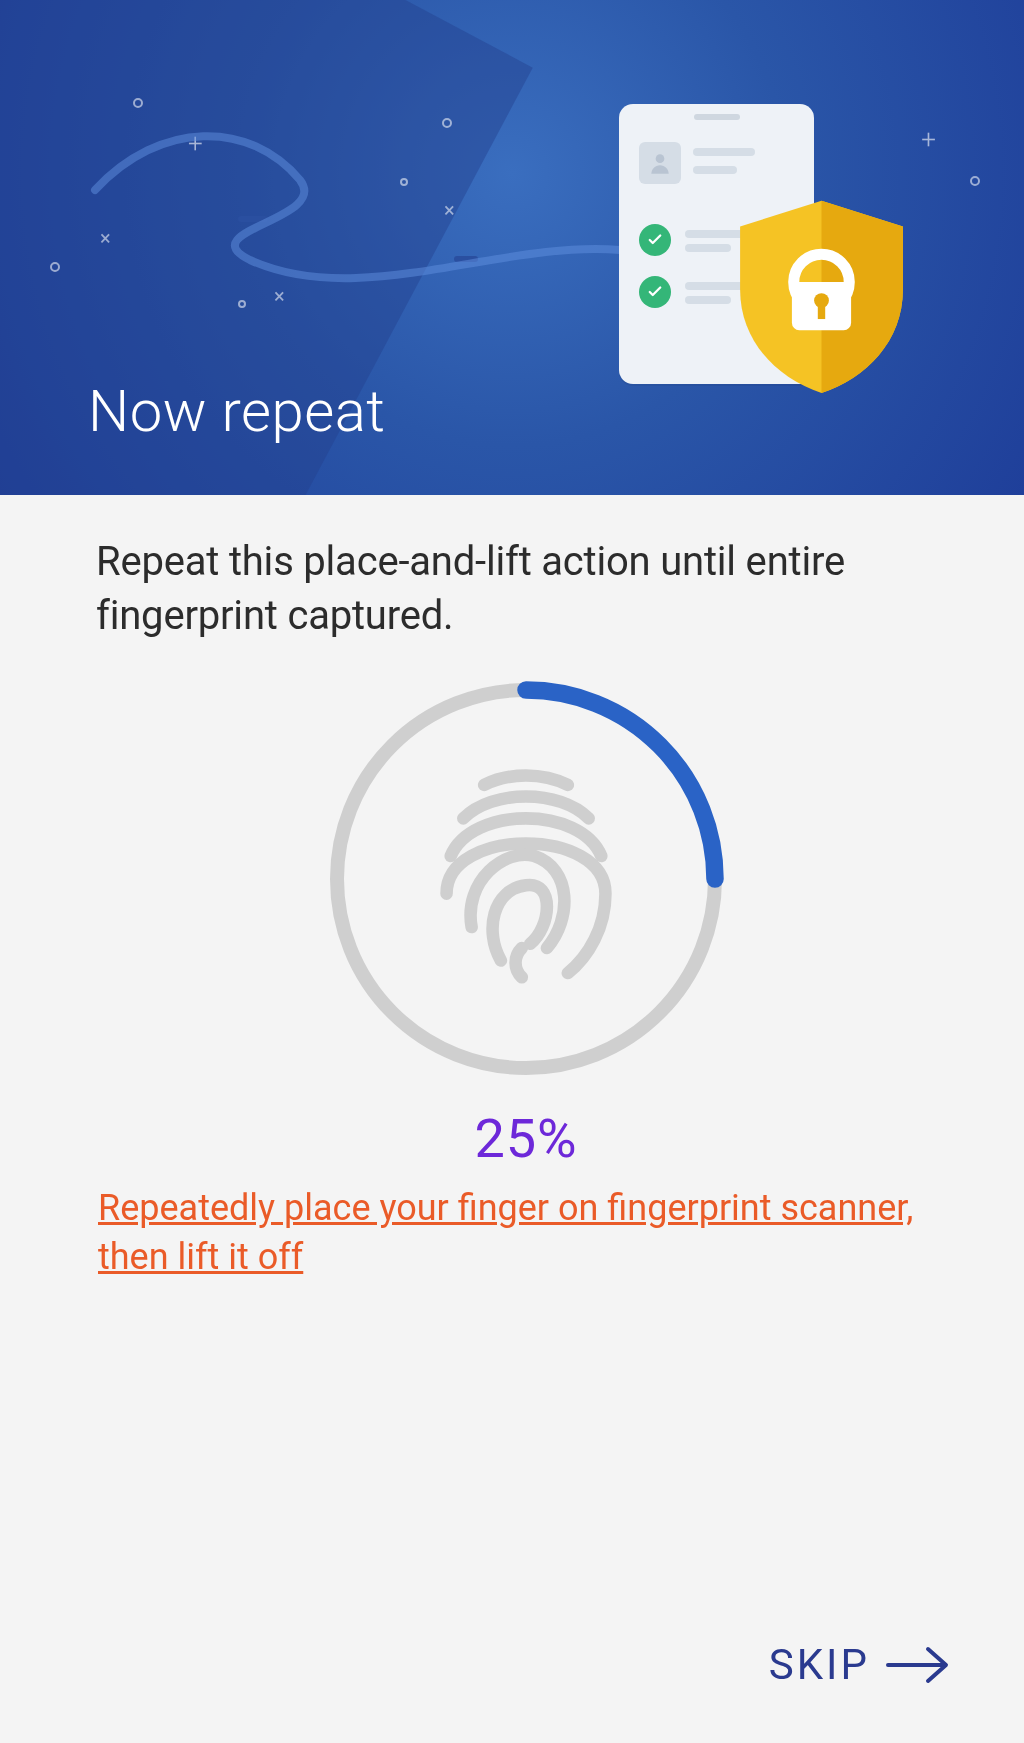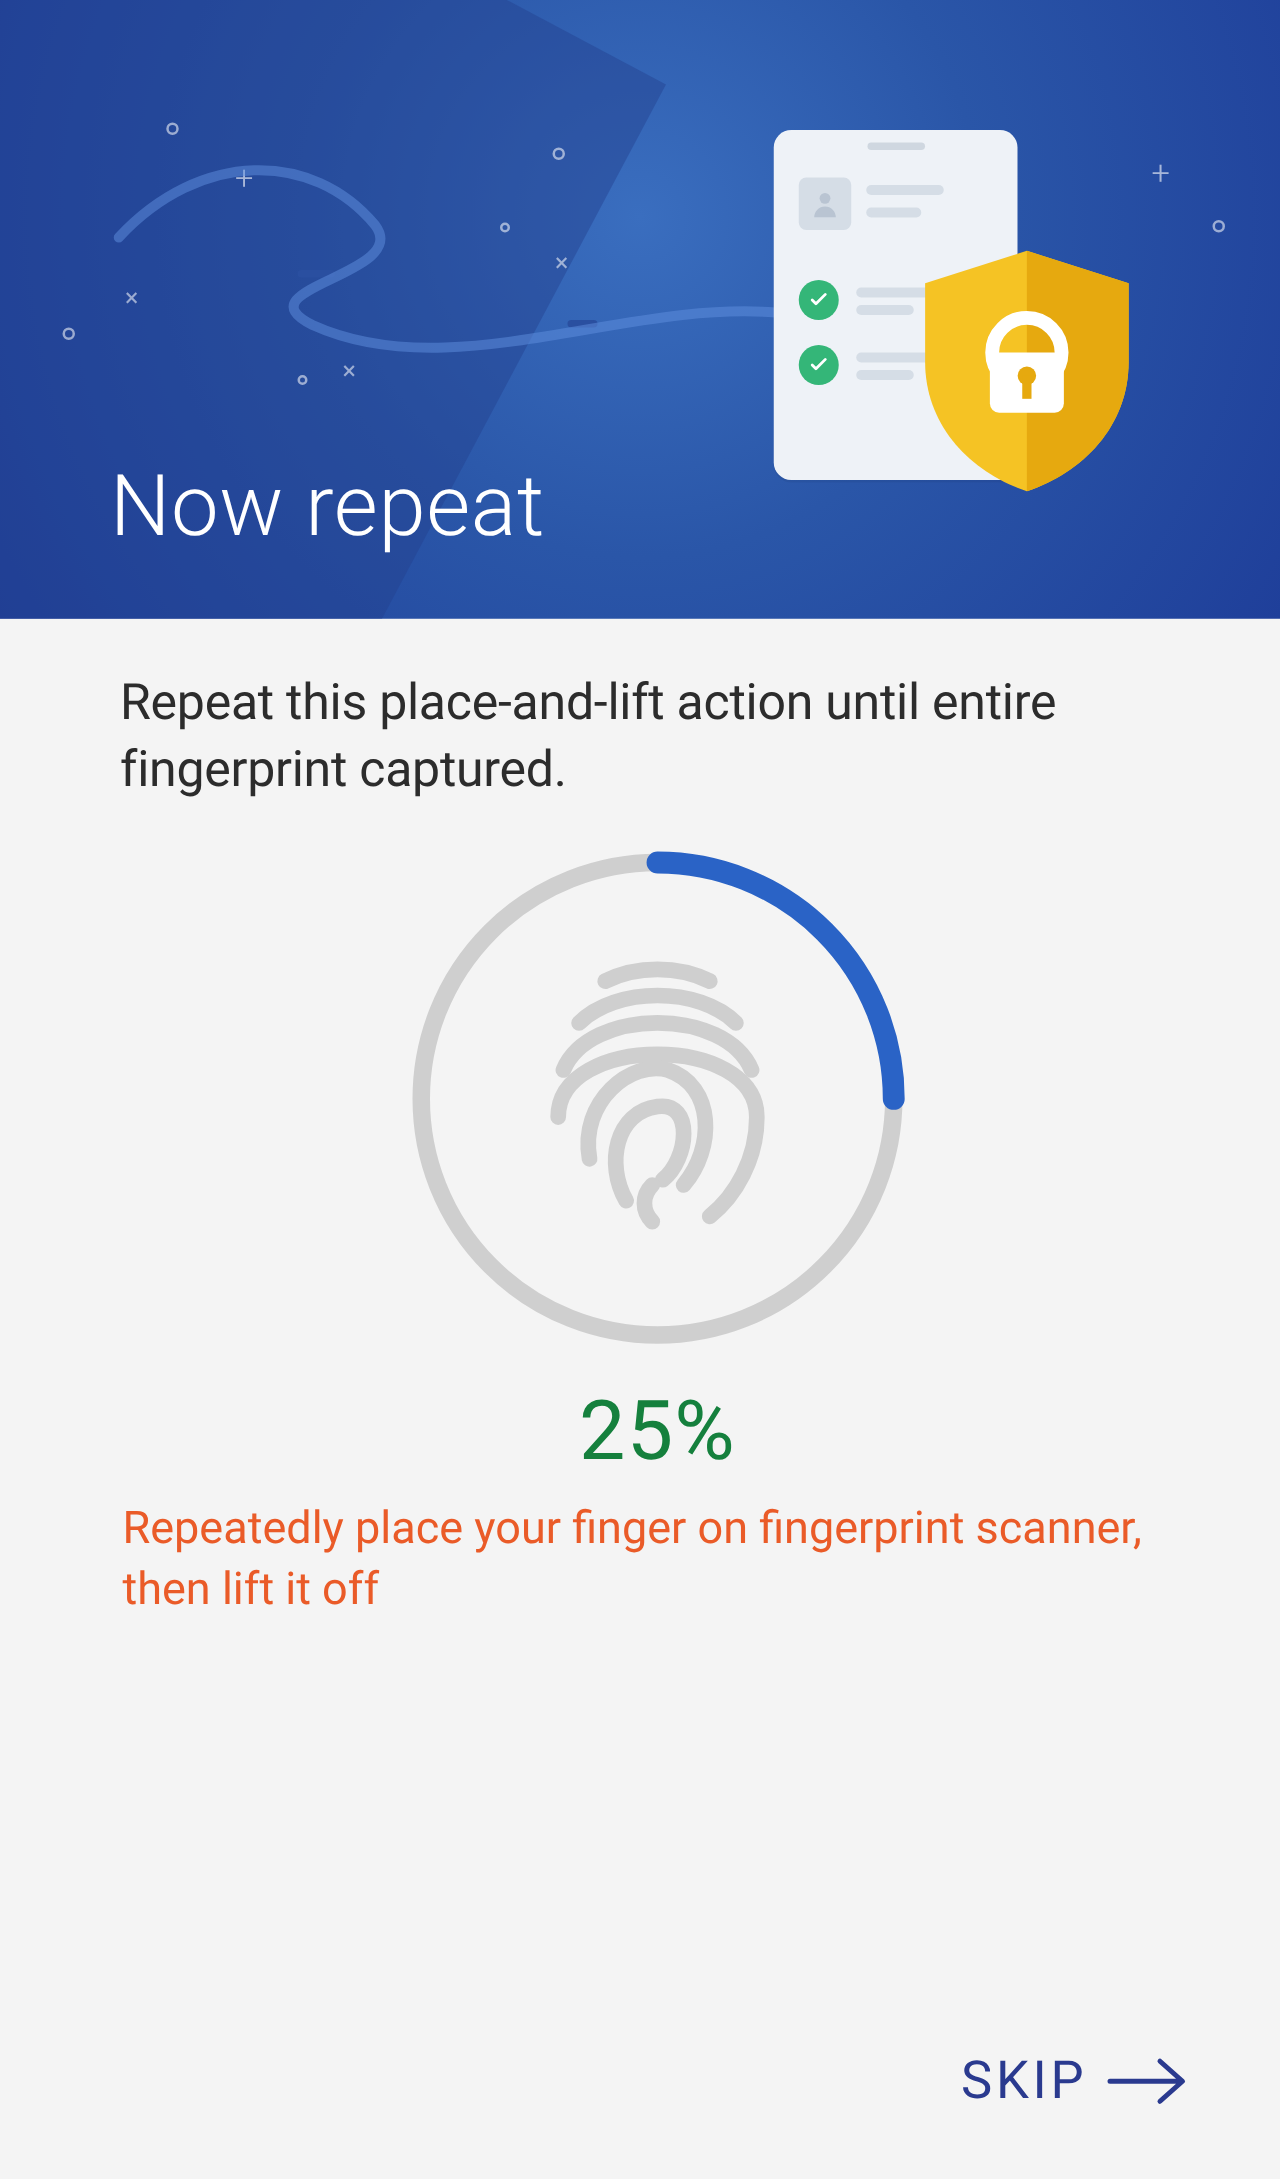--- a/index.html
+++ b/index.html
@@ -20,21 +20,21 @@
     top: -120px; left: -220px;
     width: 640px; height: 640px;
     background: #24408d;
     transform: rotate(28deg);
     opacity: 0.45;
   }
   .hero-title {
     position: absolute;
     left: 88px;
     bottom: 50px;
-    font-size: 68px;
+    font-size: 58px;
     font-weight: 300;
     color: #ffffff;
     letter-spacing: 0.5px;
     margin-top: 16px;
   }
 
   
   .dot { position:absolute; border:2px solid rgba(255,255,255,0.55); border-radius:50%; }
   .plus { position:absolute; color:rgba(255,255,255,0.6); font-size:26px; line-height:1; font-weight:300; }
   .x   { position:absolute; color:rgba(255,255,255,0.55); font-size:20px; line-height:1; }
@@ -73,22 +73,22 @@
   .shield { position:absolute; top:190px; right:110px; width:185px; height:210px; }
 
   
   .content { flex:1; padding: 40px 68px 0 68px; display:flex; flex-direction:column;margin-left:28px; }
   .instruction { font-size:40px; line-height:1.35; color:#2c2c2c; font-weight:400; letter-spacing:-0.2px; }
 
   .ring-wrap { align-self:center; margin-top:26px; position:relative; width:420px; height:420px; }
   .ring-wrap svg.ring { position:absolute; inset:0; }
   .fp-icon { position:absolute; top:50%; left:50%; transform:translate(-50%,-50%); width:210px; height:230px; }
 
-  .percent { align-self:center; margin-top:18px; font-size:66px; color:#15803d; letter-spacing:1px; }
-  .hint { margin-top:14px; font-size:36px; line-height:1.35; color:#ea5b28; font-weight:400; padding: 0 2px; }
+  .percent { align-self:center; margin-top:18px; font-size:54px; color:#6d28d9; letter-spacing:1px; }
+  .hint { margin-top:14px; font-size:36px; line-height:1.35; color:#ea5b28; font-weight:400; padding: 0 2px; text-decoration: underline; }
 
   .footer { position:absolute; bottom:54px; right:70px; display:flex; align-items:center; gap:14px; cursor:pointer; }
   .footer-label { font-size:42px; color:#2a3a8f; letter-spacing:3px; }
   .footer svg { width:70px; height:44px; }
 </style>
 </head>
 <body>
 
 <div class="hero">
 

